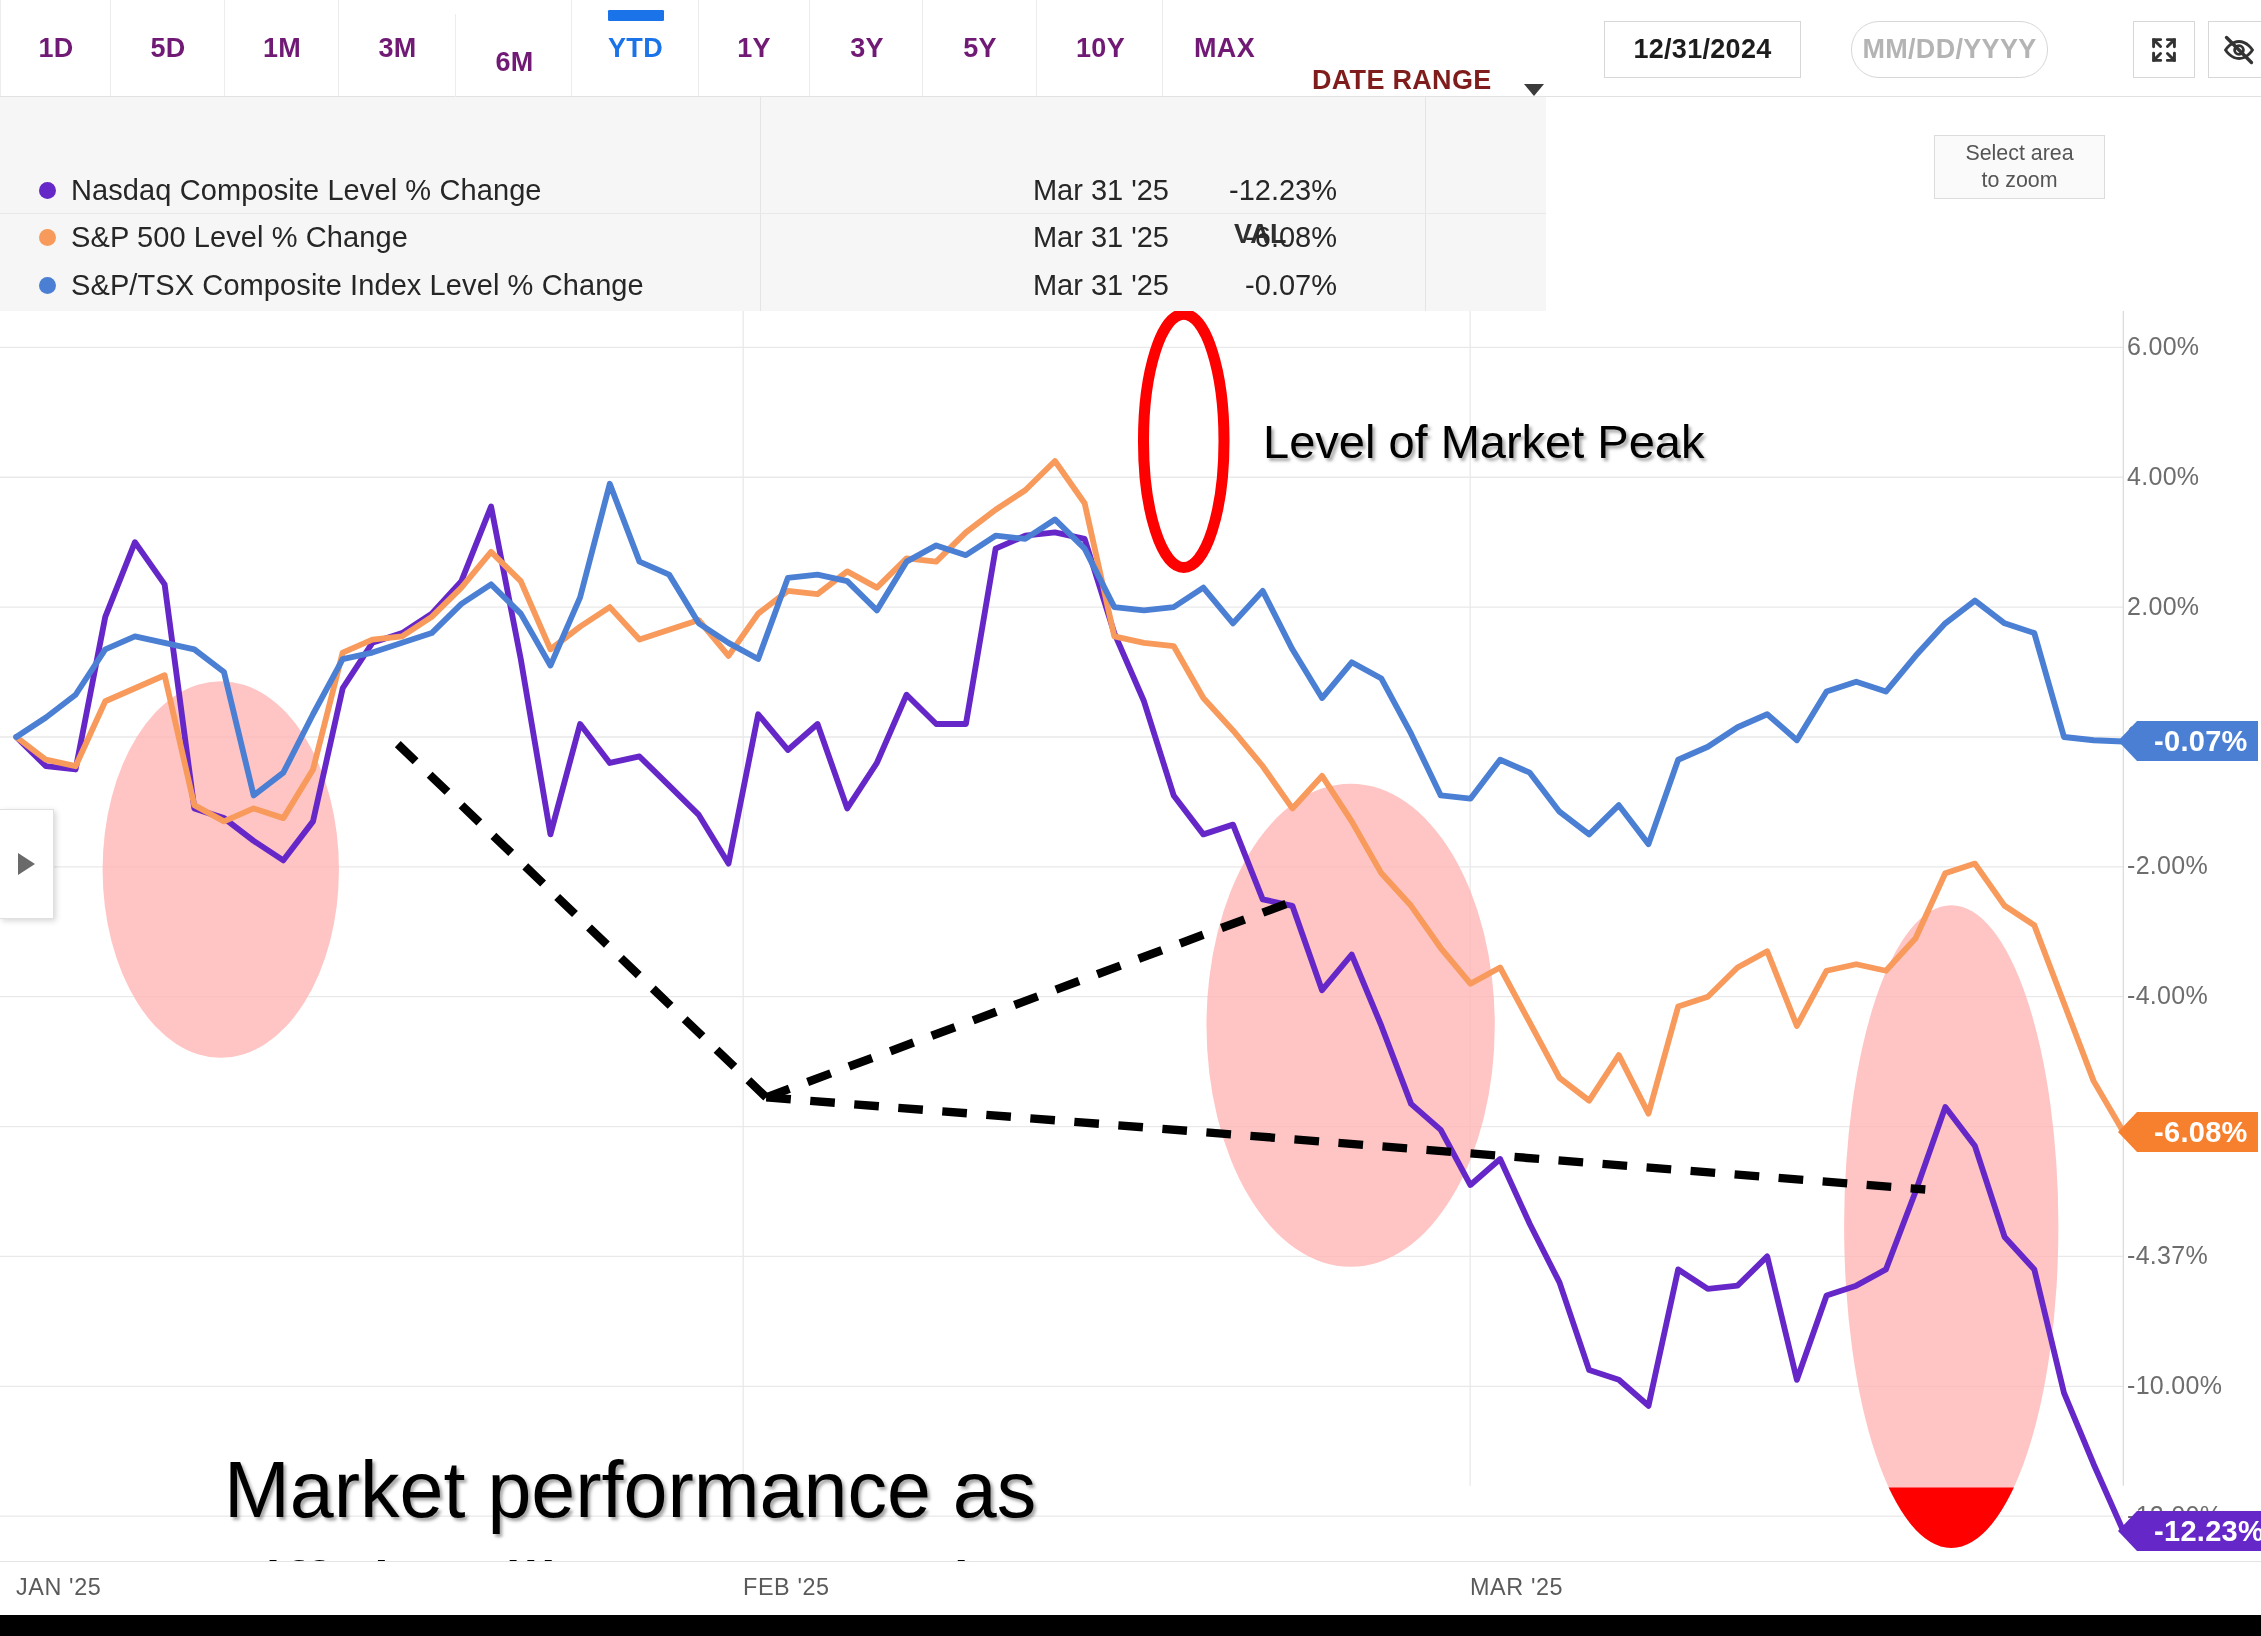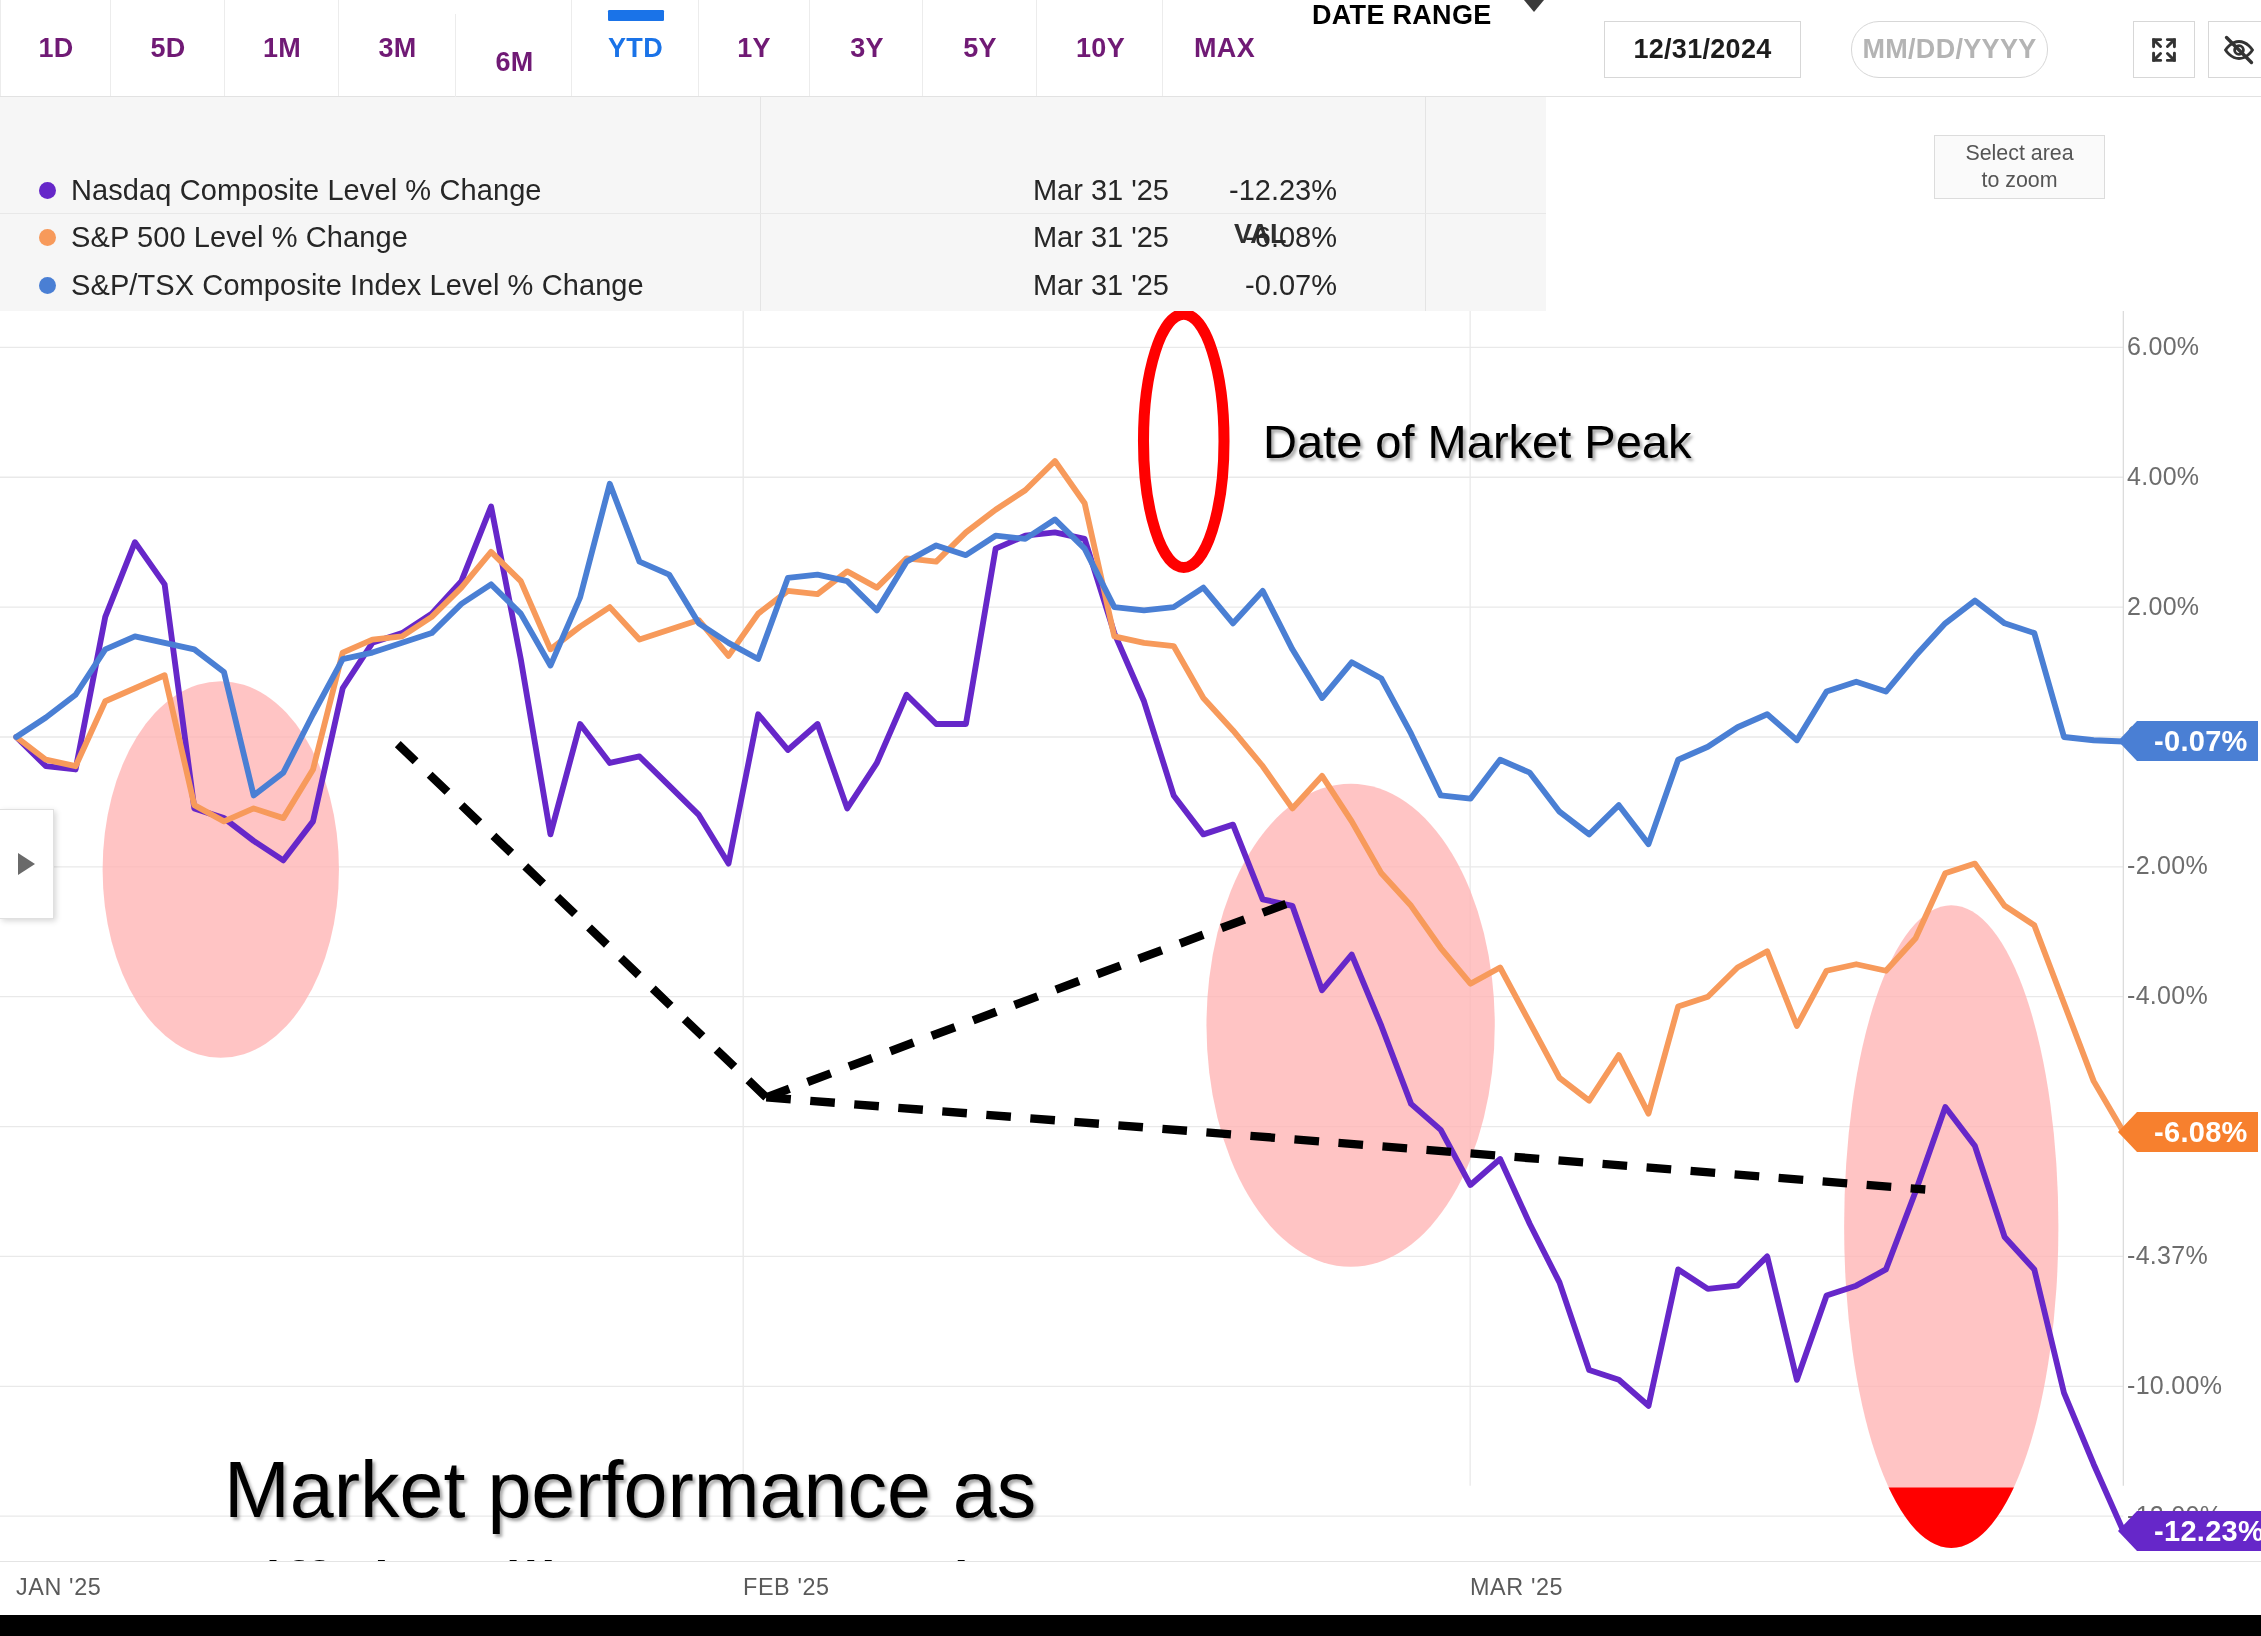--- a/index.html
+++ b/index.html
@@ -11,22 +11,22 @@
   #toolbar{position:absolute;left:0;top:0;width:2261px;height:96px;background:#fff;
            border-bottom:0.6px solid #e2e2e2;}
   .rangebtn{position:absolute;top:0;height:96px;display:flex;align-items:center;
             justify-content:center;font-size:27px;font-weight:700;color:#701a75;
             letter-spacing:0.3px;cursor:pointer;border-left:0.6px solid #ececec;}
   .rangebtn.active{color:#1a73e8;}
   .rangebtn .ubar{position:absolute;top:10.4px;left:50%;transform:translateX(-50%);
                   width:56px;height:11px;background:#1a73e8;border-radius:1.3px;display:none;}
   .rangebtn.active .ubar{display:block;}
 
-  #dateRangeBtn{position:absolute;top:0;left:2020;height:96px;display:flex;align-items:flex-start;
-                gap:32px;font-size:27px;font-weight:700;color:#000000;letter-spacing:0.3px;
+  #dateRangeBtn{position:absolute;top:0;left:2020;height:96px;display:flex;align-items:flex-end;
+                gap:32px;font-size:27px;font-weight:700;color:#7f1d1d;letter-spacing:0.3px;
                 cursor:pointer;}
   .caret{width:0;height:0;border-left:10.4px solid transparent;border-right:10.4px solid transparent;
          border-top:12.3px solid #3b3b3b;}
 
   .dateinput{position:absolute;top:21px;height:55px;border:1.3px solid #d7d7d7;background:#fff;
              display:flex;align-items:center;justify-content:center;font-size:27px;
              font-weight:700;color:#1d1d1d;letter-spacing:0.3px;cursor:text;}
   .dateinput.placeholder{color:#b4b4b4;}
 
   .iconbtn{position:absolute;top:21px;width:60px;height:55px;border:1.3px solid #d7d7d7;
@@ -245,21 +245,21 @@
         <div class="flag" style="background: rgb(247, 128, 46); left: 2137px; top: 801px;">
           <span class="tip" style="border-right: 19.5px solid rgb(247, 128, 46);"></span>
           <span>-6.08%</span>
         </div>
         <div class="flag" style="background: rgb(102, 39, 201); left: 2137px; top: 1200px;">
           <span class="tip" style="border-right: 19.5px solid rgb(102, 39, 201);"></span>
           <span>-12.23%</span>
         </div>
       </div>
     <div id="annos">
-        <div class="anno" style="left: 1263px; top: 103px; font-size: 47px;">Date of Market Peak</div>
+        <div class="anno" style="left: 1263px; top: 103px; font-size: 47px;">Level of Market Peak</div>
         <div class="anno" style="left: 224px; top: 1133px; font-size: 79px;">Market performance as</div>
         <div class="anno" style="left: 172px; top: 1234px; font-size: 79px;">tariff deadline approaches</div>
       </div>
   </div>
 
   <div id="xaxis">
     <div id="xlabels">
         <div class="xlab" style="left: 16px;">JAN '25</div>
         <div class="xlab" style="left: 743px;">FEB '25</div>
         <div class="xlab" style="left: 1470px;">MAR '25</div>

